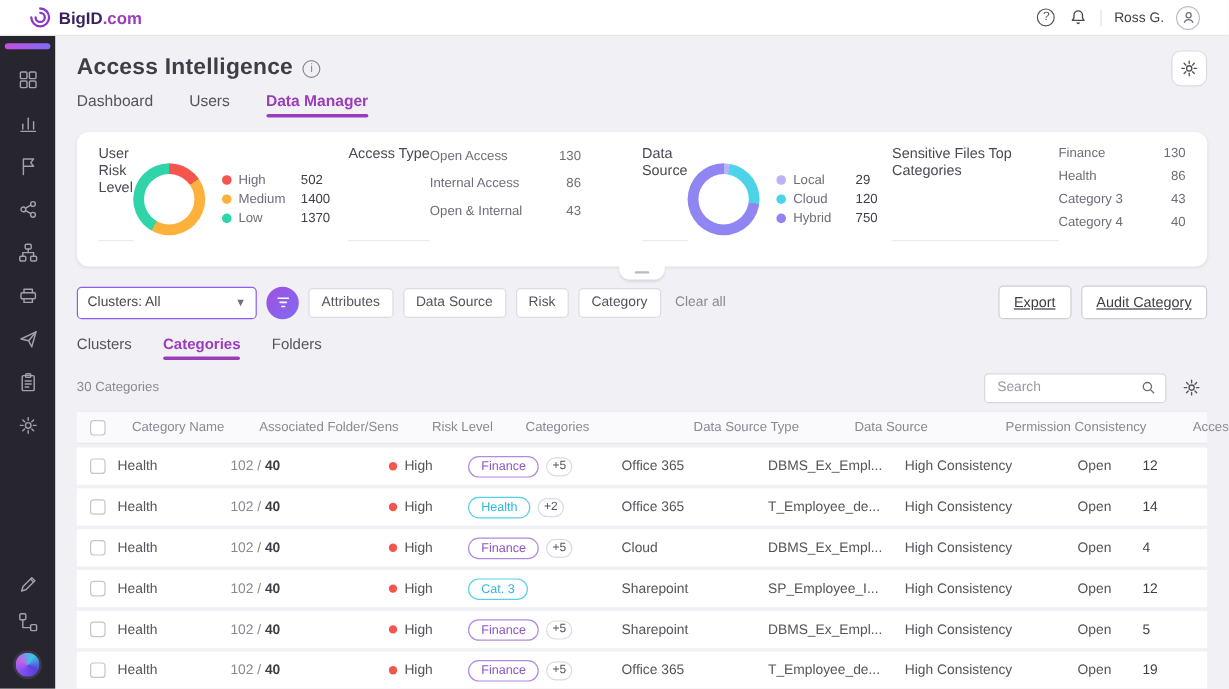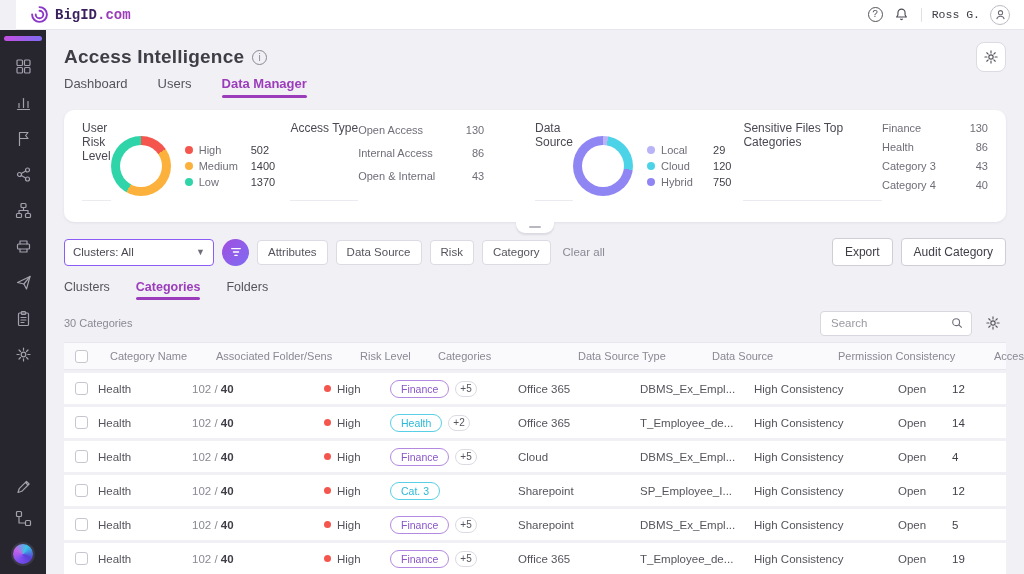--- a/index.html
+++ b/index.html
@@ -4,22 +4,22 @@
 <style>
   * { box-sizing: border-box; }
   html,body { margin:0; padding:0; }
   body {
     width:1024px; height:574px; position:relative; overflow:hidden;
     font-family:"Liberation Sans", sans-serif; background:#f1f0f5; color:#3f3e47;
   }
   svg { display:block; }
 
   
-  .topbar { position:absolute; top:0; left:16px; right:0; height:30px; background:#fff;
-    border-bottom:1px solid #e7e5ec; display:flex; align-items:center; padding:0 14px; z-index:6;font-family:Liberation Mono, monospace; }
+  .topbar { position:absolute; top:0; left:0; right:0; height:30px; background:#fff;
+    border-bottom:1px solid #e7e5ec; display:flex; align-items:center; padding:0 24px; z-index:6; }
   .brand { display:flex; align-items:center; gap:6px; cursor:pointer; }
   .brand-text { font-size:14px; font-weight:bold; color:#3a1f5d; }
   .brand-text .suffix { color:#9b3dbb; }
   .topbar-right { margin-left:auto; display:flex; align-items:center; gap:10px; }
   .icon-btn { width:18px; height:18px; display:flex; align-items:center; justify-content:center; cursor:pointer; }
   .help-circle { width:15px; height:15px; border:1.2px solid #55545c; border-radius:50%;
     font-size:10px; color:#55545c; display:flex; align-items:center; justify-content:center; }
   .tb-divider { width:1px; height:14px; background:#e1e0e6; }
   .user-name { font-size:11.5px; color:#3f3e47; cursor:pointer; }
   .avatar { width:20px; height:20px; border-radius:50%; border:1px solid #bdbcc4; background:#fff;
@@ -88,21 +88,21 @@
   .select { width:150px; height:27px; background:#fff; border:1px solid #8b5cf6; border-radius:4px;
     display:flex; align-items:center; padding:0 8px; font-size:11.5px; color:#4a4953; cursor:pointer; }
   .select .chev { margin-left:auto; color:#6f6e78; font-size:9px; }
   .filter-btn { width:27px; height:27px; border-radius:50%; flex:none; cursor:pointer;
     background:linear-gradient(135deg,#a04fe0,#7f6cf2); display:flex; align-items:center; justify-content:center; }
   .chip-filter { height:25px; padding:0 10px; background:#fff; border:1px solid #dcdae2; border-radius:4px;
     display:flex; align-items:center; font-size:11.5px; color:#55545c; cursor:pointer; }
   .clear-all { font-size:11.5px; color:#8a8994; margin-left:4px; cursor:pointer; }
   .filter-spacer { flex:1; }
   .btn { height:28px; padding:0 12px; background:#fff; border:1px solid #cfcdd6; border-radius:4px;
-    font-size:12px; color:#3f3e47; display:flex; align-items:center; cursor:pointer; }
+    font-size:12px; color:#3f3e47; display:flex; align-items:center; cursor:pointer;text-decoration:underline; }
 
   
   .mgr-tabs { margin-top:14px; display:flex; gap:26px; }
   .mtab { font-size:12.5px; color:#55545c; padding-bottom:6px; position:relative; cursor:pointer; }
   .mtab.active { color:#9b3dbb; font-weight:bold; }
   .mtab.active::after { content:""; position:absolute; left:0; right:0; bottom:0; height:3px;
     background:#9b3dbb; border-radius:2px; }
   .table-meta { margin-top:10px; display:flex; align-items:center; height:26px; }
   .count { font-size:11px; color:#8a8994; }
   .search { margin-left:auto; width:152px; height:25px; background:#fff; border:1px solid #d8d6de;

